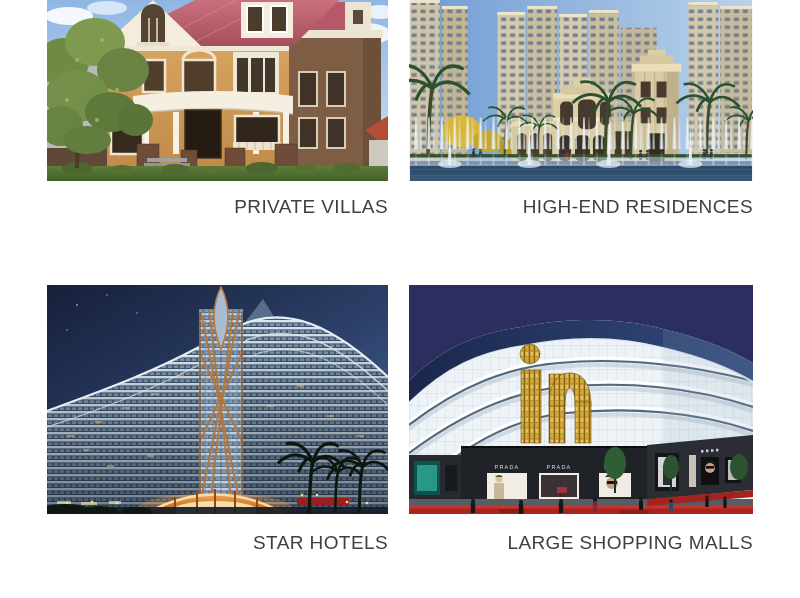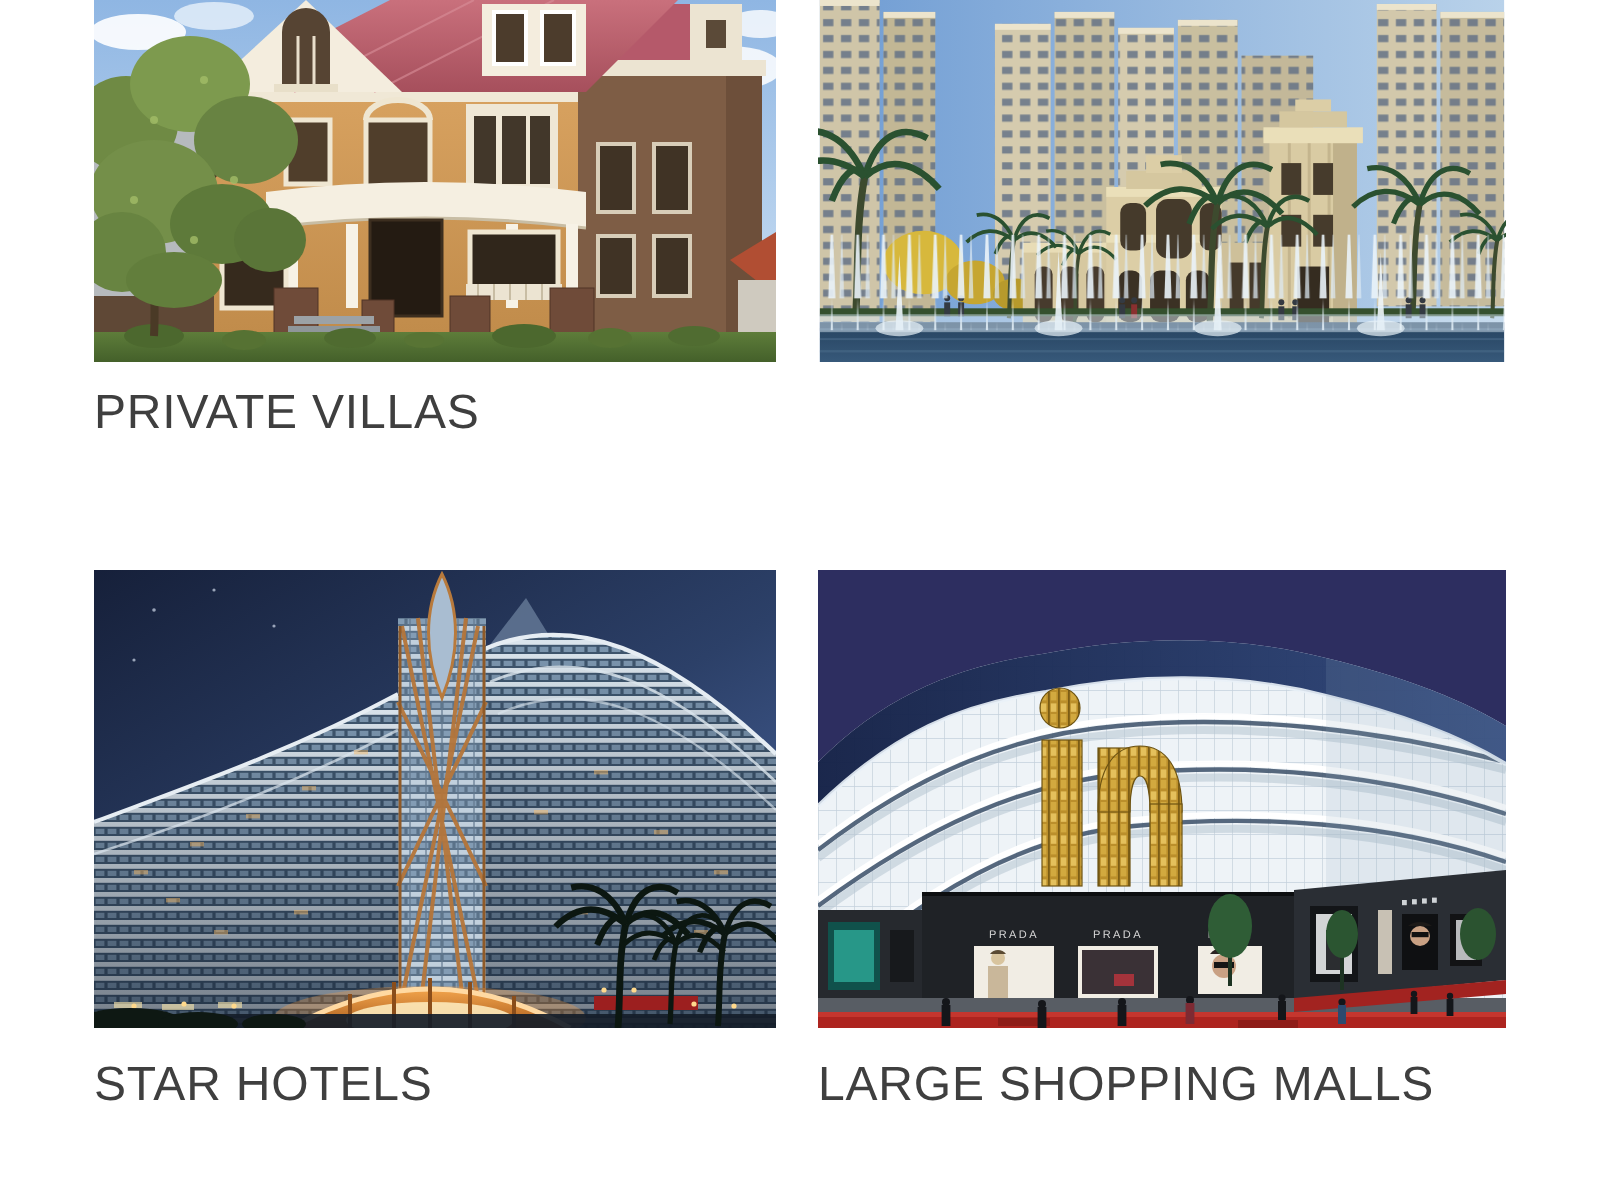--- a/index.html
+++ b/index.html
@@ -1,21 +1,21 @@
 <!DOCTYPE html>
 <html><head>
 <meta charset="utf-8">
 <style>
   html,body{margin:0;padding:0;background:#ffffff;}
   .page{position:relative;width:800px;height:598px;background:#ffffff;overflow:hidden;
         font-family:"Liberation Sans",sans-serif;}
   .card{position:absolute;}
   .photo{display:block;line-height:0;}
   .photo svg{display:block;}
-  .caption{display:block;text-align:left;font-size:24px;font-weight:300;
+  .caption{display:block;text-align:right;font-size:19px;font-weight:300;
            letter-spacing:.4px;color:#3f3f3f;line-height:26px;margin-top:13px;}
   .row2 .caption{margin-top:16px;}
 </style>
 </head>
 <body>
 
 <div class="page">
 
   <figure class="card row1" style="left:47px;top:0;width:341px;margin:0;">
     <div class="photo">
@@ -293,20 +293,21 @@
           <rect x="0" y="158" width="344" height="9" fill="#d4e4ef" opacity=".5"></rect>
           <g fill="#e8f2f8" opacity=".7">
             <ellipse cx="40" cy="165" rx="12" ry="4"></ellipse>
               <ellipse cx="120" cy="165" rx="12" ry="4"></ellipse>
             <ellipse cx="200" cy="165" rx="12" ry="4"></ellipse>
               <ellipse cx="282" cy="165" rx="12" ry="4"></ellipse>
           </g>
         </g>
       </svg>
     </div>
+    <figcaption class="caption">HIGH-END RESIDENCES</figcaption>
   </figure>
 
   <figure class="card row2" style="left:409px;top:285px;width:344px;margin:0;">
     <div class="photo">
       <svg width="344" height="229" viewBox="0 0 344 229">
         <defs>
           <linearGradient id="m-roof" x1="0" y1="0" x2="1" y2="0">
             <stop offset="0" stop-color="#121f45"></stop>
               <stop offset="1" stop-color="#2c4479"></stop>
           </linearGradient>

